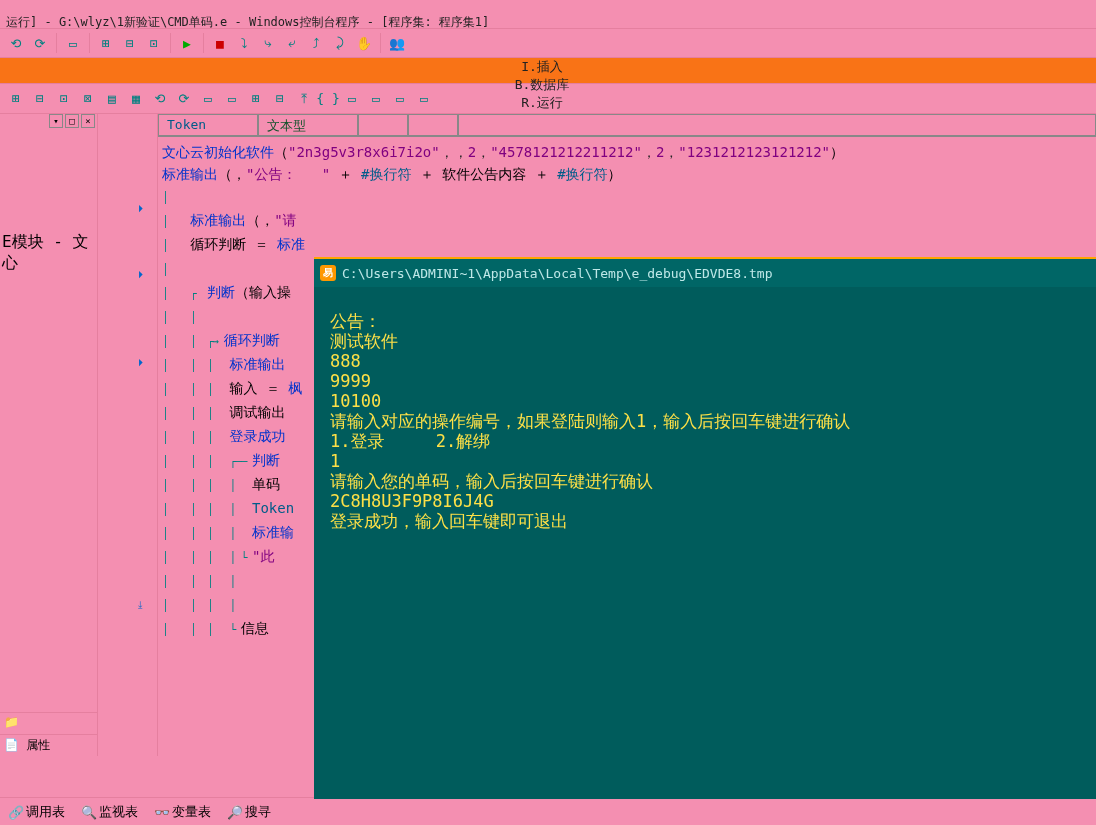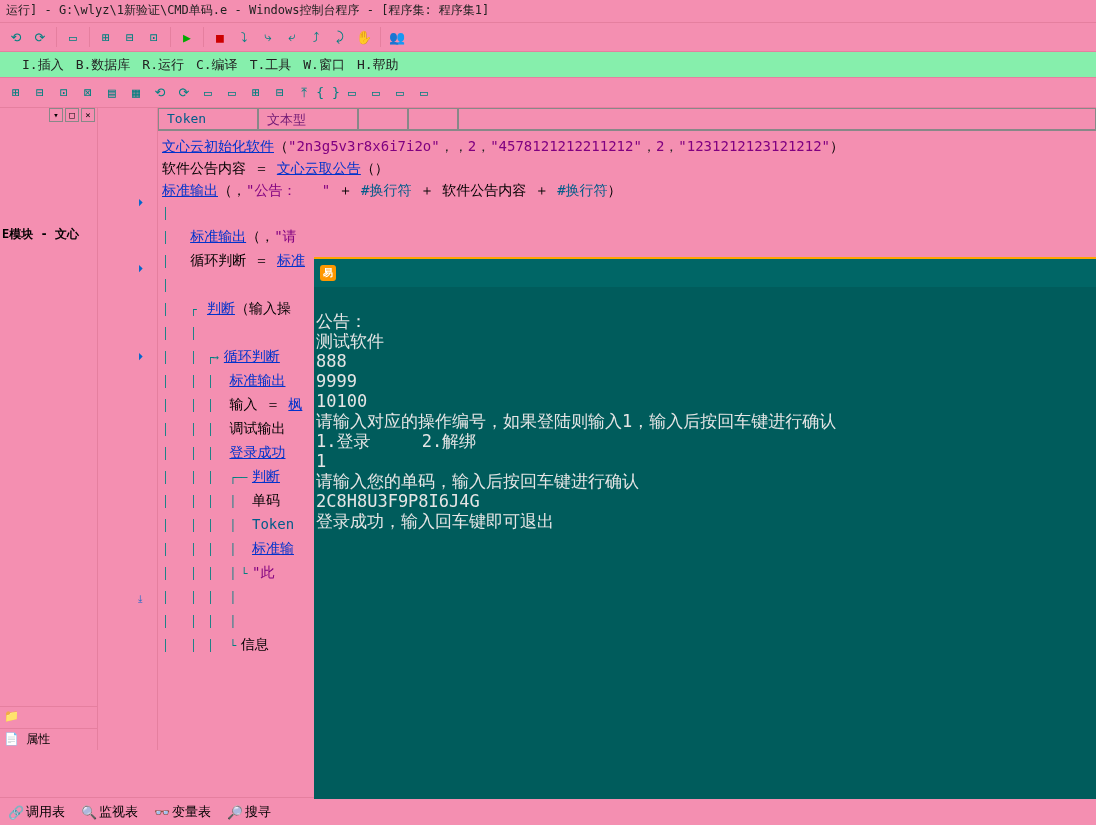--- a/index.html
+++ b/index.html
@@ -1,70 +1,70 @@
 <!DOCTYPE html>
 <html><head>
 <meta charset="utf-8">
 <style>
   * { margin: 0; padding: 0; box-sizing: border-box; font-family: "SimSun", "Microsoft YaHei", monospace; }
   body { background: #f48fb1; width: 1096px; height: 825px; overflow: hidden; font-size: 13px; position: relative; }
 
-  .titlebar { height: 22px; background: #f48fb1; padding: 2px 6px; font-size: 12px; color: #222; white-space: nowrap; }
+  .titlebar { height: 22px; background: #f48fb1; padding: 14px 6px; font-size: 12px; color: #222; white-space: nowrap; }
   .toolbar1 { height: 30px; background: #f48fb1; border-top: 1px solid #e57f9f; border-bottom: 1px solid #e57f9f; display: flex; align-items: center; padding: 0 4px; }
   .toolbar1 .sep { width: 1px; height: 20px; background: #e57f9f; margin: 0 4px; }
   .tool-btn { width: 24px; height: 24px; display: flex; align-items: center; justify-content: center; cursor: pointer; color: #008080; font-size: 13px; }
   .tool-btn.play { color: #00aa00; }
   .tool-btn.stop { color: #cc0000; }
   .tool-btn.pink { color: #d81b60; }
 
-  .menubar { height: 26px; background: #86efac; display: flex; align-items: center; padding: 0 4px; border-bottom: 1px solid #e57f9f; }
+  .menubar { height: 26px; background: #f97316; display: flex; align-items: center; padding: 0 4px; border-bottom: 1px solid #e57f9f; flex-direction: column; }
   .menubar span { margin-right: 12px; font-size: 13px; cursor: pointer; color: #222; }
 
   .toolbar2 { height: 30px; background: #f48fb1; display: flex; align-items: center; padding: 0 4px; border-bottom: 1px solid #e57f9f; }
   .toolbar2 .tool-btn { color: #008080; }
 
   .main { display: flex; height: 642px; }
   .sidepanel { width: 98px; background: #f48fb1; border-right: 1px solid #e57f9f; position: relative; }
   .sidepanel-hdr { height: 18px; display: flex; justify-content: flex-end; padding: 0 2px; gap: 2px; }
   .sidepanel-hdr span { width: 14px; height: 14px; border: 1px solid #888; font-size: 9px; text-align: center; line-height: 12px; cursor: pointer; }
-  .sidepanel-title { font-size: 12px; padding: 100px 2px 2px 2px; font-weight: bold; }
+  .sidepanel-title { font-size: 16px; padding: 100px 2px 2px 2px; }
 
   .sidepanel-bottom { position:absolute; bottom:0; left:0; right:0; }
   .sidepanel-bottom .row { height: 22px; border-top:1px solid #e57f9f; font-size: 12px; padding:2px 4px; }
 
   .gutter { width: 60px; background: #f48fb1; border-right: 1px solid #e57f9f; }
   .gutter-mark { color: #0066cc; font-size: 10px; padding-left: 40px; }
 
   .editor { flex: 1; background: #f48fb1; position: relative; overflow: hidden; }
   .edit-hdr { display: flex; border-bottom: 1px solid #888; }
   .edit-hdr .cell { border: 1px solid #888; padding: 2px 8px; font-size: 13px; height: 22px; min-width: 50px; }
   .cell.token { color: #005c8a; min-width: 100px; }
-  .cell.type { color: #701a75; min-width: 100px; }
+  .cell.type { color: #14532d; min-width: 100px; }
 
   .code { padding: 4px 0 0 0; line-height: 22px; font-size: 14px; }
   .cline { white-space: pre; padding-left: 4px; }
-  .kw { color: #0033cc; text-decoration: underline; }
+  .kw { color: #0033cc; }
   .str { color: #800080; }
   .sep2 { color: #222; }
   .teal { color: #005c8a; }
   .tree { color: #008080; font-size: 11px; letter-spacing: -1px; }
 
   .hscroll { position: absolute; bottom: 2px; left: 113px; right: 2px; height: 17px; background: #e8e8e8; border: 1px solid #bbb; display:flex; align-items:center; }
   .hscroll .arrow { width:16px; height:15px; background:#ddd; border:1px solid #aaa; font-size:10px; text-align:center; line-height:13px;}
 
   .bottom-tabs { position: absolute; bottom: 0; left: 0; right: 0; height: 28px; background: #f48fb1; border-top: 1px solid #e57f9f; display: flex; align-items: center; }
   .bottom-tabs .tab { padding: 4px 8px; font-size: 13px; display: flex; align-items: center; gap: 4px; cursor: pointer; }
   .bottom-tabs .ticon { width: 14px; height: 14px; display: inline-block; }
 
   
   .console { position: absolute; left: 314px; top: 257px; width: 782px; height: 542px; background: #005c5c; border-top: 2px solid #ffa500; }
   .console-title { height: 28px; background: #006666; display: flex; align-items: center; padding: 0 6px; gap: 6px; }
   .console-title .cicon { width: 16px; height: 16px; background: #ff9800; border-radius: 3px; display:flex; align-items:center; justify-content:center; color:#fff; font-size:10px; font-weight:bold;}
   .console-title span.path { color: #bfe8e8; font-size: 13px; }
-  .console-body { padding: 4px 2px; color: #e5e5e5; font-size: 17px; line-height: 20px; font-family: "SimSun", monospace; white-space: pre; }
+  .console-body { padding: 4px 16px; color: #fde047; font-size: 17px; line-height: 20px; font-family: "SimSun", monospace; white-space: pre; }
 </style>
 </head>
 <body>
 
 <div class="titlebar">运行] - G:\wlyz\1新验证\CMD单码.e - Windows控制台程序 - [程序集: 程序集1]</div>
 
 <div class="toolbar1">
   <div class="tool-btn">⟲</div>
   <div class="tool-btn">⟳</div>
   <div class="sep"></div>
@@ -162,21 +162,20 @@
   <div class="editor">
     <div class="edit-hdr">
       <div class="cell token">Token</div>
       <div class="cell type">文本型</div>
       <div class="cell"></div>
       <div class="cell"></div>
       <div class="cell" style="flex:1"></div>
     </div>
     <div class="code">
       <div class="cline"><span class="kw">文心云初始化软件</span><span>（</span><span class="str">"2n3g5v3r8x6i7i2o"</span><span class="sep2">，，</span><span class="str">2</span><span class="sep2">，</span><span class="str">"4578121212211212"</span><span class="sep2">，</span><span class="str">2</span><span class="sep2">，</span><span class="str">"1231212123121212"</span><span>）</span></div>
-      <div class="cline"><span>软件公告内容</span><span> ＝ </span><span class="kw">文心云取公告</span><span>（）</span></div>
       <div class="cline"><span class="kw">标准输出</span><span>（，</span><span class="str">"公告：   "</span><span> ＋ </span><span class="teal">#换行符</span><span> ＋ </span><span>软件公告内容</span><span> ＋ </span><span class="teal">#换行符</span><span>）</span></div>
       <div class="cline"><span class="tree">│  </span></div>
       <div class="cline"><span class="tree">│    </span><span class="kw">标准输出</span><span>（，</span><span class="str">"请</span></div>
       <div class="cline"><span class="tree">│    </span><span>循环判断</span><span> ＝ </span><span class="kw">标准</span></div>
       <div class="cline"><span class="tree">│    </span></div>
       <div class="cline"><span class="tree">│    ┌  </span><span class="kw">判断</span><span>（输入操</span></div>
       <div class="cline"><span class="tree">│    │  </span></div>
       <div class="cline"><span class="tree">│    │  ┌→ </span><span class="kw">循环判断</span></div>
       <div class="cline"><span class="tree">│    │  │   </span><span class="kw">标准输出</span></div>
       <div class="cline"><span class="tree">│    │  │   </span><span>输入</span><span> ＝ </span><span class="kw">枫</span></div>
@@ -215,20 +214,21 @@
     </div>
   <div class="tab">
       <span class="ticon">🔎</span>
       <span>搜寻</span>
     </div>
 </div>
 
 <div class="console">
   <div class="console-title">
     <span class="cicon">易</span>
+    <span class="path">C:\Users\ADMINI~1\AppData\Local\Temp\e_debug\EDVDE8.tmp</span>
   </div>
   <div class="console-body">
 <span>公告：</span>
 <span>测试软件</span>
 <span>888</span>
 <span>9999</span>
 <span>10100</span>
 <span>请输入对应的操作编号，如果登陆则输入1，输入后按回车键进行确认</span>
 <span>1.登录     2.解绑</span>
 <span>1</span>

